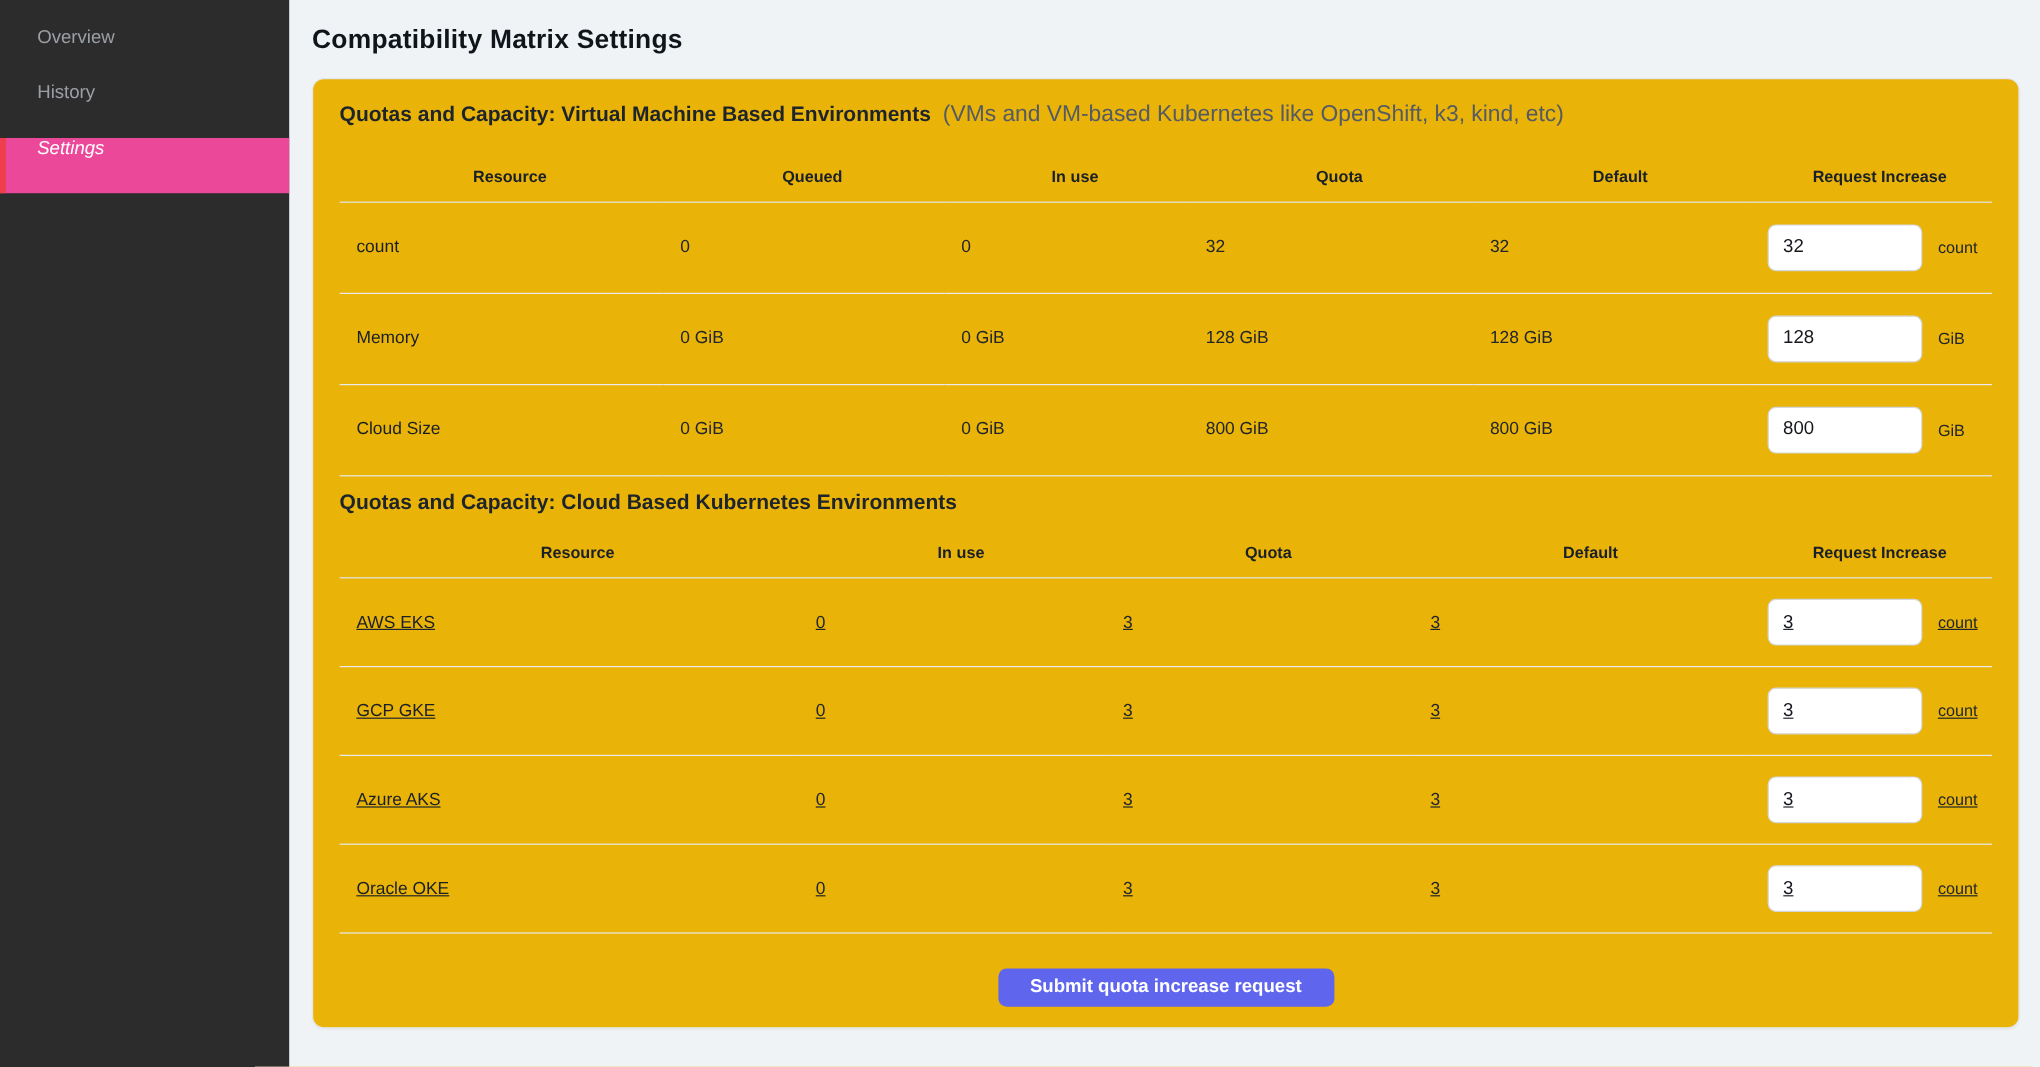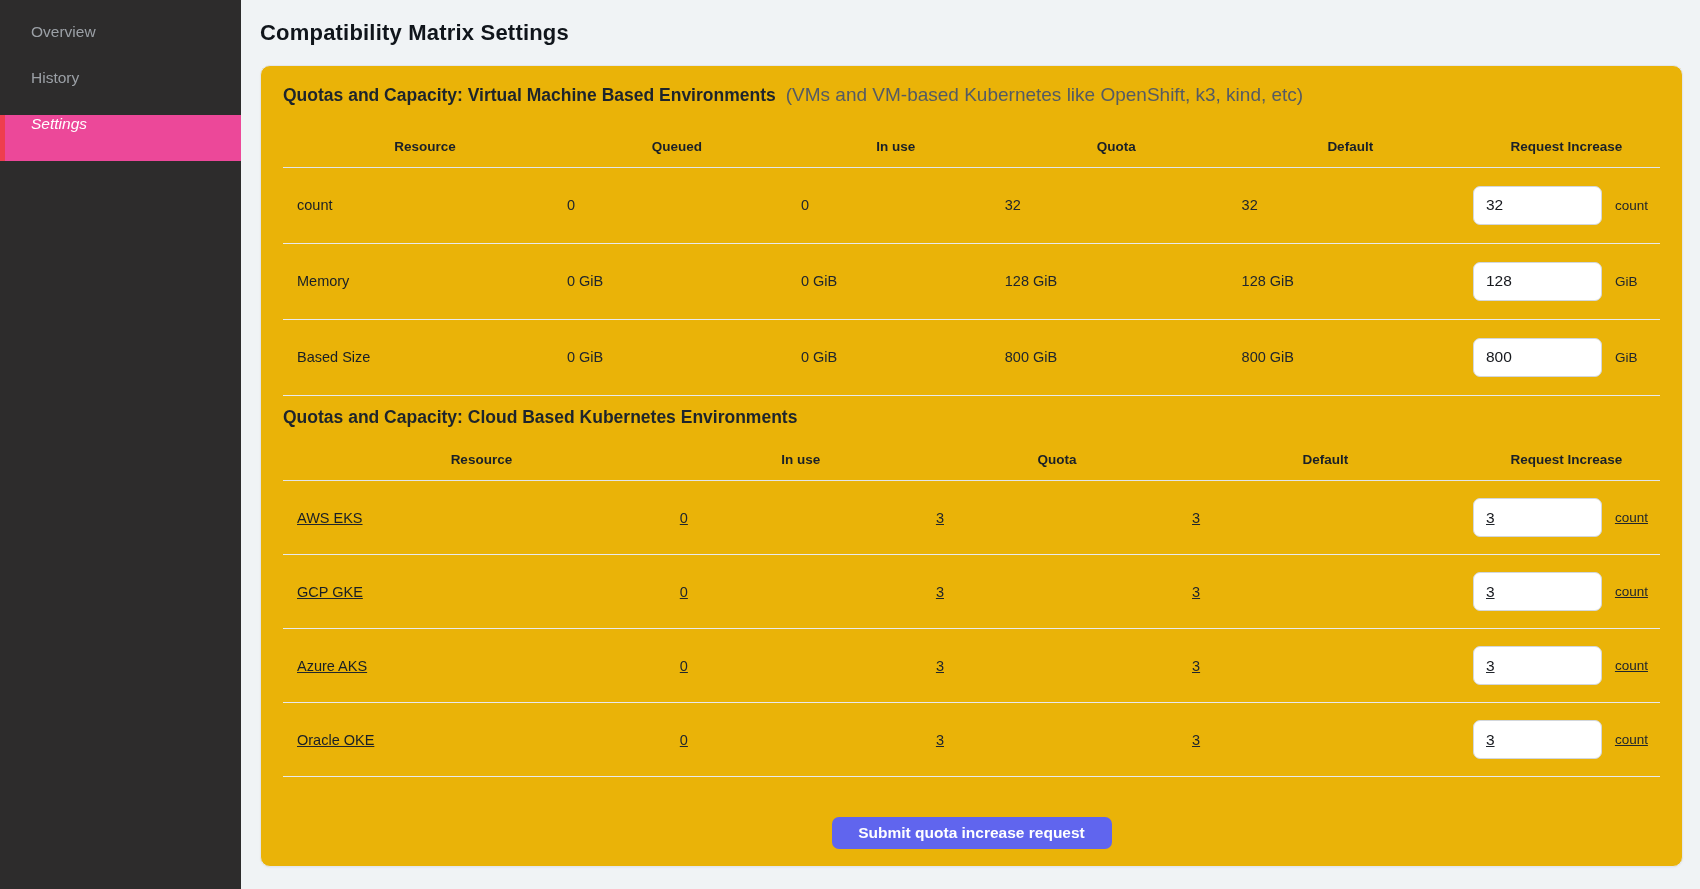--- a/index.html
+++ b/index.html
@@ -79,21 +79,21 @@
   input.qty{
     width:129px;height:39px;
     border:1px solid #d3d7dc;border-radius:7px;
     font-size:15.5px;color:#16181d;
     padding:0 12px;background:#fff;
     font-family:"Liberation Sans", sans-serif;
     outline:none;
   }
   .unit{font-size:13.5px;color:#21262c;}
 
-  .submit-row{margin-top:40px;display:flex;justify-content:center;}
+  .submit-row{margin-top:29px;display:flex;justify-content:center;}
   .submit-btn{
     min-width:280px;height:32px;
     background:var(--accent);color:#fff;
     border:none;border-radius:7px;
     font-family:"Liberation Sans", sans-serif;
     font-size:15.5px;font-weight:700;
     cursor:pointer;padding:0 22px;
   }
 </style>
 </head>
@@ -161,21 +161,21 @@
           <td>128 GiB</td>
           <td>128 GiB</td>
           <td>
             <div class="req">
               <input class="qty" type="text" value="128" style="">
               <span class="unit">GiB</span>
             </div>
           </td>
         </tr>
         <tr>
-          <td class="resource">Based Size</td>
+          <td class="resource">Cloud Size</td>
           <td>0 GiB</td>
           <td>0 GiB</td>
           <td>800 GiB</td>
           <td>800 GiB</td>
           <td>
             <div class="req">
               <input class="qty" type="text" value="800" style="">
               <span class="unit">GiB</span>
             </div>
           </td>

